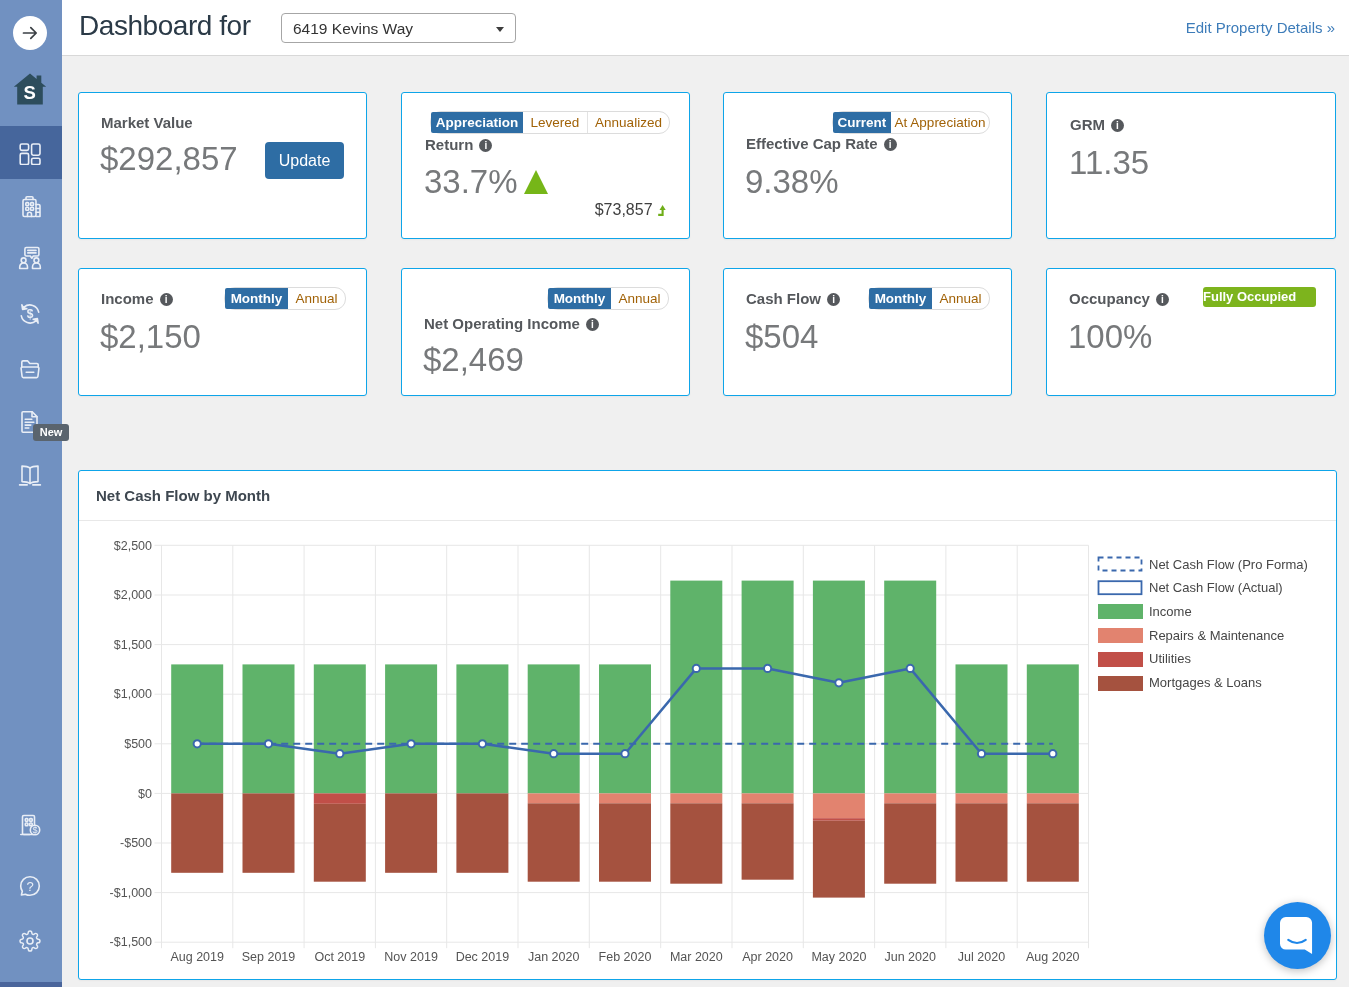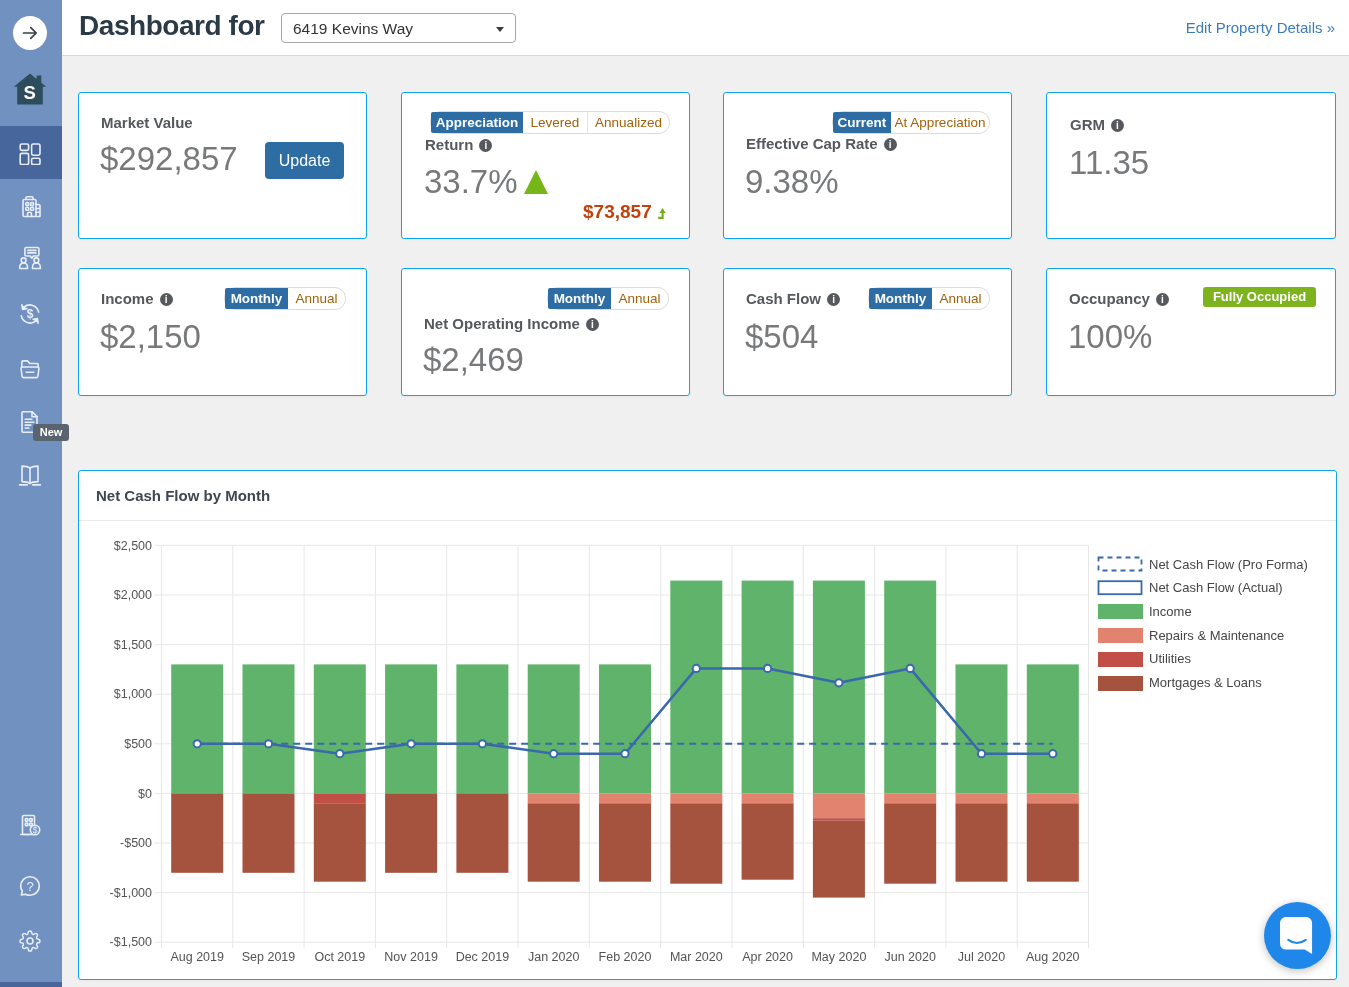--- a/index.html
+++ b/index.html
@@ -9,21 +9,21 @@
 .big{position:absolute;font-size:33px;line-height:33px;color:#77797b;white-space:nowrap}
 .tog{position:absolute;display:flex;height:23px;font-size:13.5px;border-radius:11px;border:1px solid #dcdcdc;background:#fff}
 .tog span{display:flex;align-items:center;justify-content:center;color:#a16207;height:21px}
 .tog .on{background:#2e6da4;color:#fff;font-weight:bold;border-radius:2px 0 0 2px}
 .tog .off+.off{border-left:1px solid #e3e3e3}
 .info{display:inline-block;width:13px;height:13px;border-radius:50%;background:#55585c;color:#fff;font-size:10px;font-weight:bold;text-align:center;line-height:13px;vertical-align:1px;margin-left:6px;font-style:normal}
 </style></head>
 <body>
 
 <div class="abs" style="left:62px;top:0;width:1287px;height:56px;background:#fff;border-bottom:1px solid #d8d8d8"></div>
-<div class="abs" style="left:79px;top:12px;font-size:28px;line-height:28px;font-weight:bold;color:#2b3a47;letter-spacing:-.45px">Dashboard for</div>
+<div class="abs" style="left:79px;top:12px;font-size:28px;line-height:28px;font-weight:normal;color:#2b3a47;letter-spacing:-.45px">Dashboard for</div>
 <div class="abs" style="left:281px;top:13px;width:235px;height:30px;border:1px solid #a6a6a6;border-radius:4px;background:#fff">
   <div class="abs" style="left:11px;top:6px;font-size:15.5px;color:#333">6419 Kevins Way</div>
   <div class="abs" style="right:11px;top:13px;width:0;height:0;border-left:4.5px solid transparent;border-right:4.5px solid transparent;border-top:5.5px solid #3c3c3c"></div>
 </div>
 <div class="abs" style="right:14px;top:19px;font-size:15px;color:#3d7cb9">Edit Property Details »</div>
 
 <div class="abs" style="left:0;top:0;width:62px;height:987px;background:#7191c1">
   <div class="abs" style="left:13px;top:16px;width:34px;height:34px;border-radius:50%;background:#fff">
     <svg style="position:absolute;left:7px;top:7px" width="20" height="20" viewBox="0 0 20 20">
         <g fill="none" stroke="#3a3f44" stroke-width="1.7" stroke-linecap="round" stroke-linejoin="round">
@@ -135,21 +135,21 @@
 <div class="abs" style="left:265px;top:142px;width:79px;height:37px;background:#2e6da4;border-radius:4px;color:#fff;font-size:16px;text-align:center;line-height:37px">Update</div>
 
 <div class="tog" style="left:430px;top:111px">
     <span class="on" style="width:92px">Appreciation</span>
     <span class="off" style="width:64px">Levered</span>
     <span class="off" style="width:82px">Annualized</span>
   </div>
 <div class="lbl" style="left:425px;top:136px">Return<i class="info">i</i></div>
 <div class="big" style="left:424px;top:165px">33.7%</div>
 <div class="abs" style="left:524px;top:170px;width:0;height:0;border-left:12px solid transparent;border-right:12px solid transparent;border-bottom:24px solid #76b618"></div>
-<div class="abs" style="right:681px;top:201px;font-size:19px;font-weight:bold;color:#c2410c">$73,857 <svg width="11" height="12" viewBox="0 0 11 12" style="vertical-align:-1px">
+<div class="abs" style="right:681px;top:201px;font-size:16px;font-weight:normal;color:#404040">$73,857 <svg width="11" height="12" viewBox="0 0 11 12" style="vertical-align:-1px">
       <path d="M1.2 10.9 H5.6 V5.6" fill="none" stroke="#6fae18" stroke-width="2.1"></path>
       <polygon points="2.5,5.9 8.7,5.9 5.6,1.0" fill="#6fae18"></polygon>
     </svg></div>
 
 <div class="tog" style="left:832px;top:111px">
     <span class="on" style="width:58px">Current</span>
     <span class="off" style="width:98px">At Appreciation</span>
   </div>
 <div class="lbl" style="left:746px;top:135px">Effective Cap Rate<i class="info">i</i></div>
 <div class="big" style="left:745px;top:165px">9.38%</div>
@@ -177,21 +177,21 @@
 <div class="big" style="left:423px;top:343px">$2,469</div>
 
 <div class="lbl" style="left:746px;top:290px">Cash Flow<i class="info">i</i></div>
 <div class="tog" style="left:868px;top:287px">
     <span class="on" style="width:63px">Monthly</span>
     <span class="off" style="width:57px">Annual</span>
   </div>
 <div class="big" style="left:745px;top:320px">$504</div>
 
 <div class="lbl" style="left:1069px;top:290px">Occupancy<i class="info">i</i></div>
-<div class="abs" style="left:1203px;top:287px;width:113px;height:20px;background:#7db41d;border-radius:3px;color:#fff;font-size:13px;font-weight:bold;text-align:center;line-height:20px">Fully Occupied</div>
+<div class="abs" style="left:1203px;top:287px;width:113px;height:20px;background:#7db41d;border-radius:3px;color:#fff;font-size:13px;font-weight:bold;text-align:left;line-height:20px">Fully Occupied</div>
 <div class="big" style="left:1068px;top:320px">100%</div>
 
 <div class="card" style="left:78px;top:470px;width:1259px;height:510px">
   <div class="abs" style="left:17px;top:16px;font-size:15px;font-weight:bold;color:#3e4750">Net Cash Flow by Month</div>
   <div class="abs" style="left:0;top:49px;width:1257px;height:1px;background:#e8e8e8"></div>
   <svg width="1259" height="460" viewBox="78 520 1259 460" style="position:absolute;left:0;top:50px;font-family:'Liberation Sans',sans-serif">
 <line x1="153.5" y1="544.3" x2="1087.5" y2="544.3" stroke="#e7e7e7" stroke-width="1"></line>
 <text x="151" y="548.5" text-anchor="end" font-size="12.5" fill="#545454">$2,500</text>
 <line x1="153.5" y1="594.0" x2="1087.5" y2="594.0" stroke="#e7e7e7" stroke-width="1"></line>
 <text x="151" y="598.2" text-anchor="end" font-size="12.5" fill="#545454">$2,000</text>

